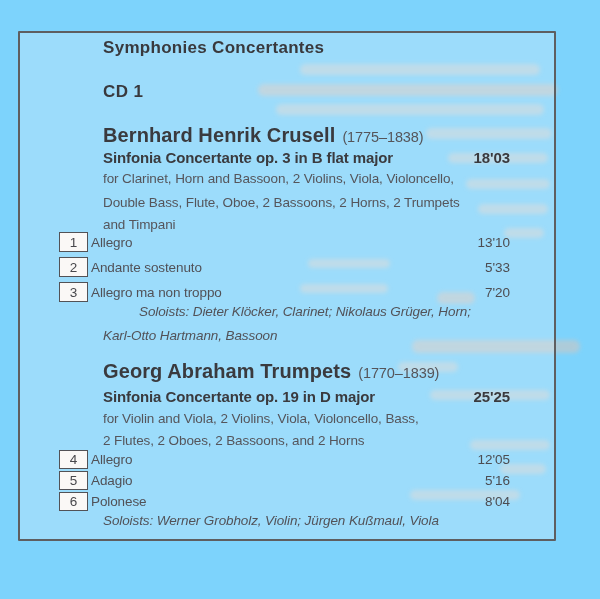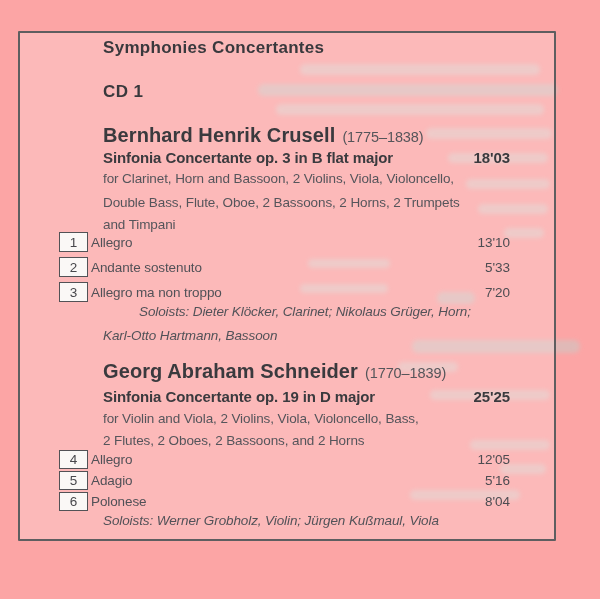--- a/index.html
+++ b/index.html
@@ -1,18 +1,18 @@
 <!DOCTYPE html>
 <html><head>
 <meta charset="utf-8">
 <style>
   html,body{margin:0;padding:0;background:#f6f4f2;}
   .page{
     position:relative;width:600px;height:599px;overflow:hidden;
-    background:#fca5a5;
+    background:#7dd3fc;
     font-family:"Liberation Sans",sans-serif;
   }
   .frame{
     position:absolute;left:18px;top:31px;width:538px;height:510px;
     border:2px solid #5e5e60;box-sizing:border-box;border-radius:1px;
     background:rgba(250,248,246,0.25);
   }
   .line{position:absolute;white-space:nowrap;letter-spacing:-0.1px;}
   .page-title{
     left:103px;top:38px;font-size:17px;font-weight:bold;color:#39393d;
@@ -97,21 +97,21 @@
         <span>3</span>
       </span>
     <span class="ttitle">Allegro ma non troppo</span>
     <span class="ttime">7'20</span>
   </div>
 
   <div class="line soloists" style="top:304px;left:103px;margin-left:36px;">Soloists: Dieter Klöcker, Clarinet; Nikolaus Grüger, Horn;</div>
   <div class="line soloists" style="top:328px;left:103px;">Karl-Otto Hartmann, Bassoon</div>
 
   <div class="line composer-row" style="top:360px;">
-    <span class="composer-name">Georg Abraham Schneider</span>
+    <span class="composer-name">Georg Abraham Trumpets</span>
     <span class="composer-dates">(1770–1839)</span>
   </div>
   <div class="line work-row" style="top:388px;gap:44px;">
     <span class="work-title">Sinfonia Concertante op. 19 in D major</span>
     <span class="work-duration">25'25</span>
   </div>
   <div class="line instr" style="top:411px;left:103px;">for Violin and Viola, 2 Violins, Viola, Violoncello, Bass,</div>
   <div class="line instr" style="top:433px;left:103px;">2 Flutes, 2 Oboes, 2 Bassoons, and 2 Horns</div>
 
   <div class="track" style="top:450px;height:19px;">

